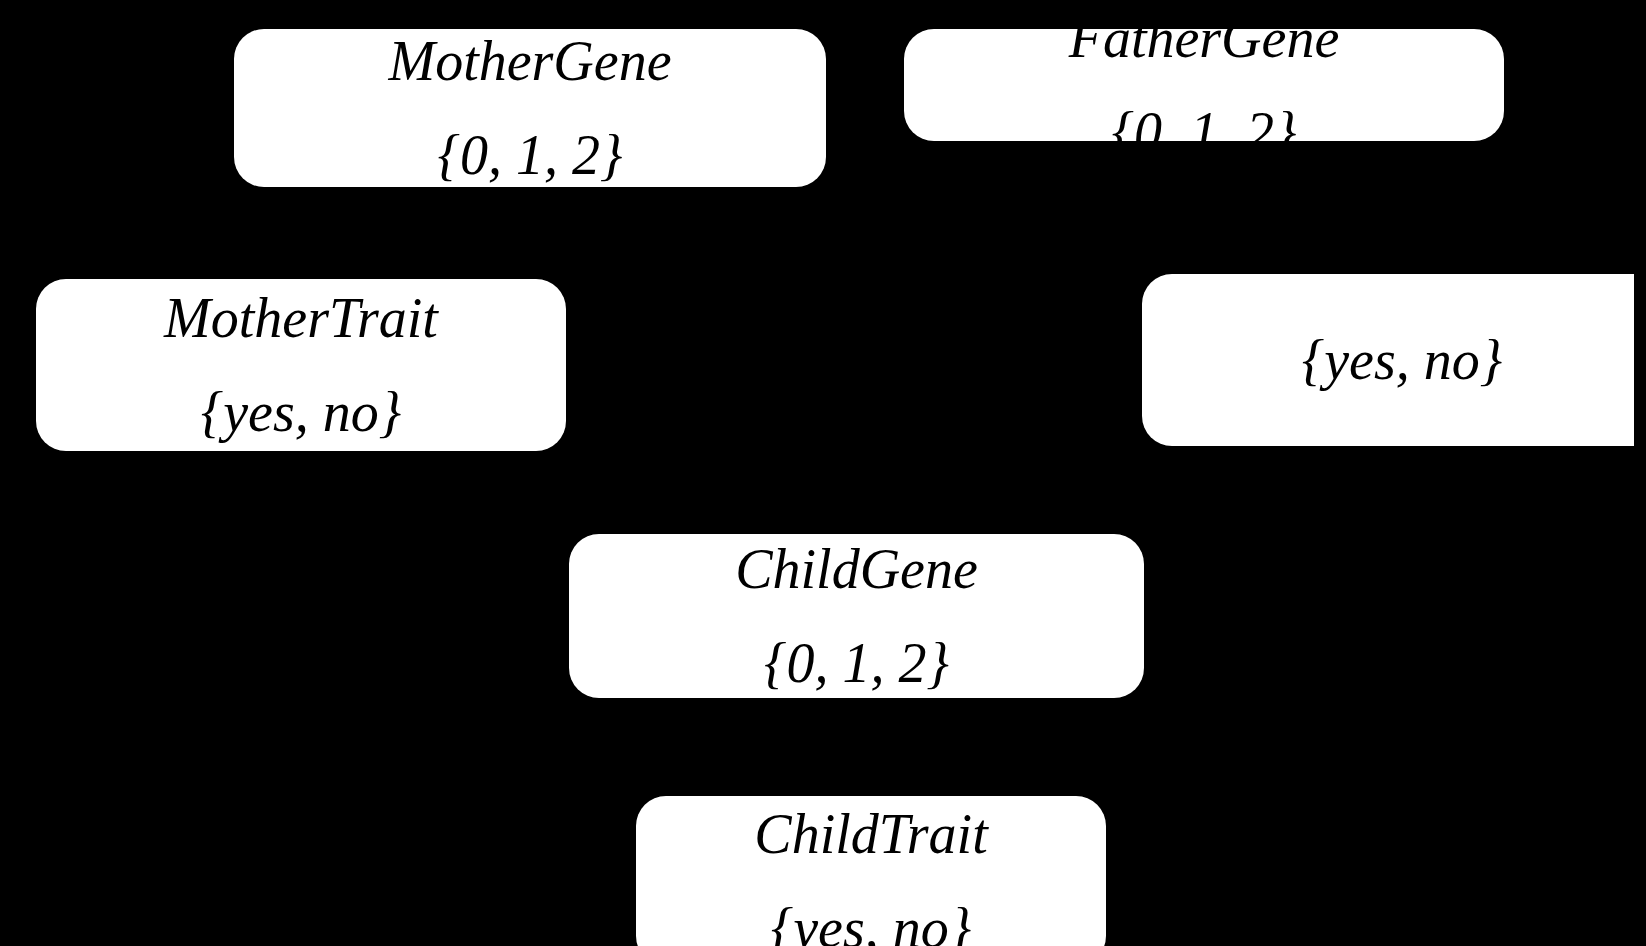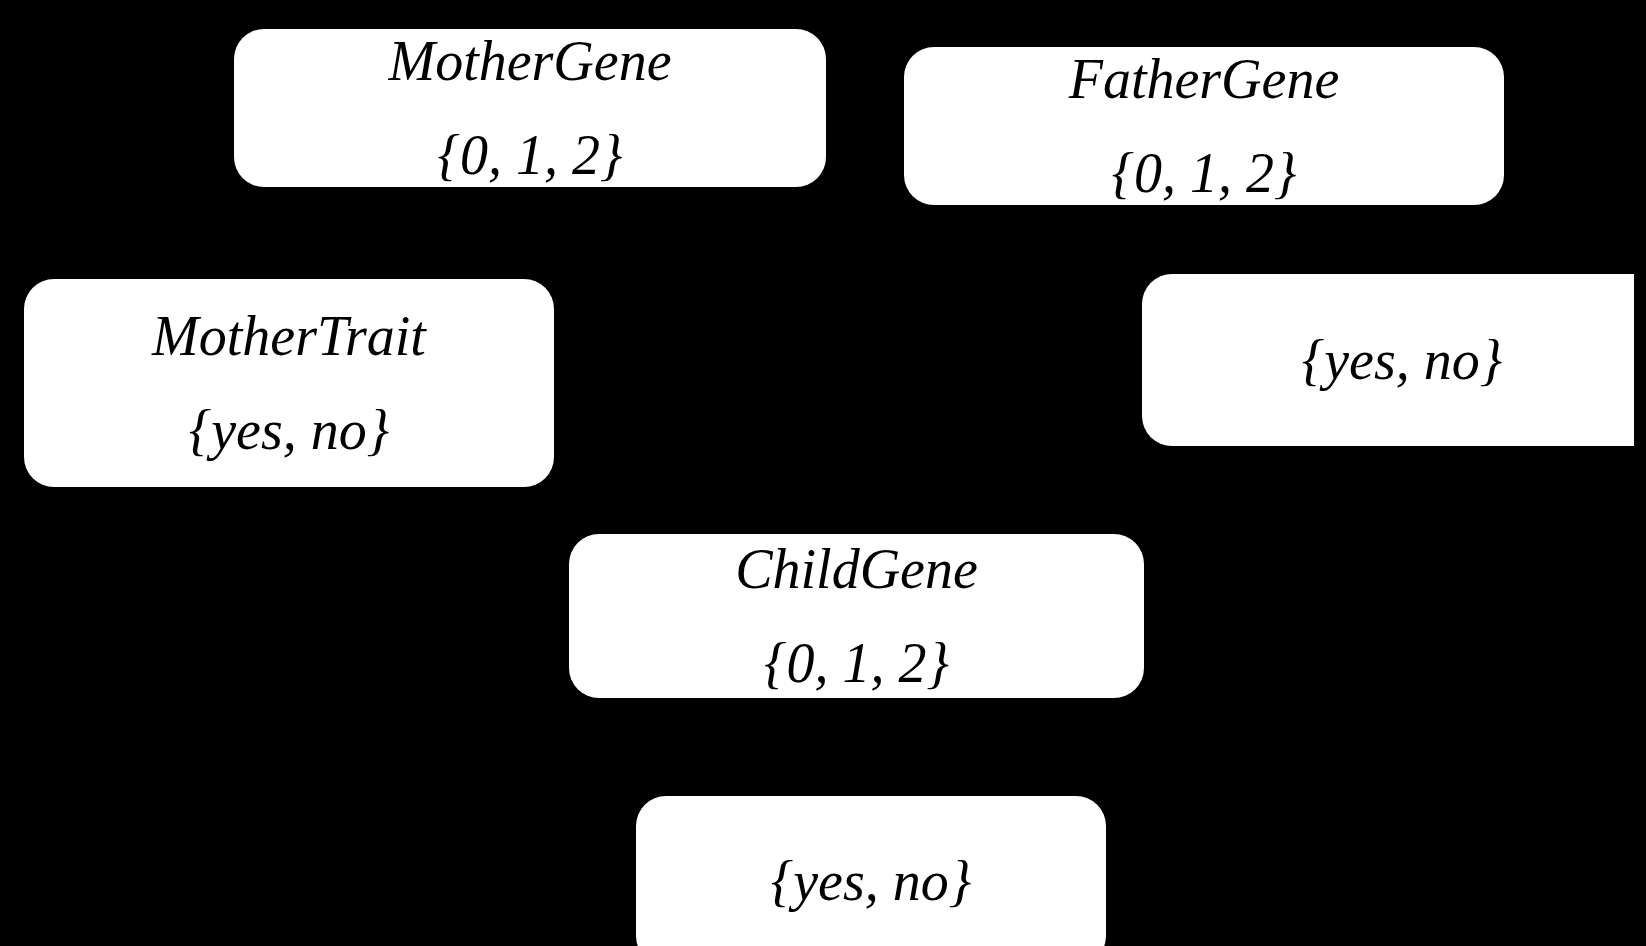--- a/index.html
+++ b/index.html
@@ -33,22 +33,22 @@
     font-size: 56px;
     line-height: 1.25;
   }
   .node .node-name,
   .node .node-domain {
     display: block;
     white-space: nowrap;
   }
   
   .node-mother-gene  { left: 210px;  top: 5px;   width: 592px; height: 158px; }
-  .node-father-gene  { left: 880px;  top: 23px;   width: 600px; height: 158px; }
-  .node-mother-trait { left: 0;    top: 255px; width: 530px; height: 208px; }
+  .node-father-gene  { left: 880px;  top: 5px;   width: 600px; height: 112px; }
+  .node-mother-trait { left: 12px;    top: 255px; width: 530px; height: 172px; }
   .node-father-trait { left: 1118px; top: 250px; width: 520px; height: 172px; }
   .node-child-gene   { left: 545px;  top: 510px; width: 575px; height: 164px; align-items: center; }
   .node-child-trait  { left: 612px;  top: 772px; width: 470px; height: 170px; }
 </style>
 </head>
 <body>
 
 <div class="canvas">
 
   <div class="node node-mother-gene">
@@ -69,16 +69,17 @@
   <div class="node node-father-trait">
     <span class="node-domain">{yes, no}</span>
   </div>
 
   <div class="node node-child-gene">
     <span class="node-name">ChildGene</span>
     <span class="node-domain">{0, 1, 2}</span>
   </div>
 
   <div class="node node-child-trait">
+    <span class="node-name">ChildTrait</span>
     <span class="node-domain">{yes, no}</span>
   </div>
 
 </div>
 
 </body></html>

